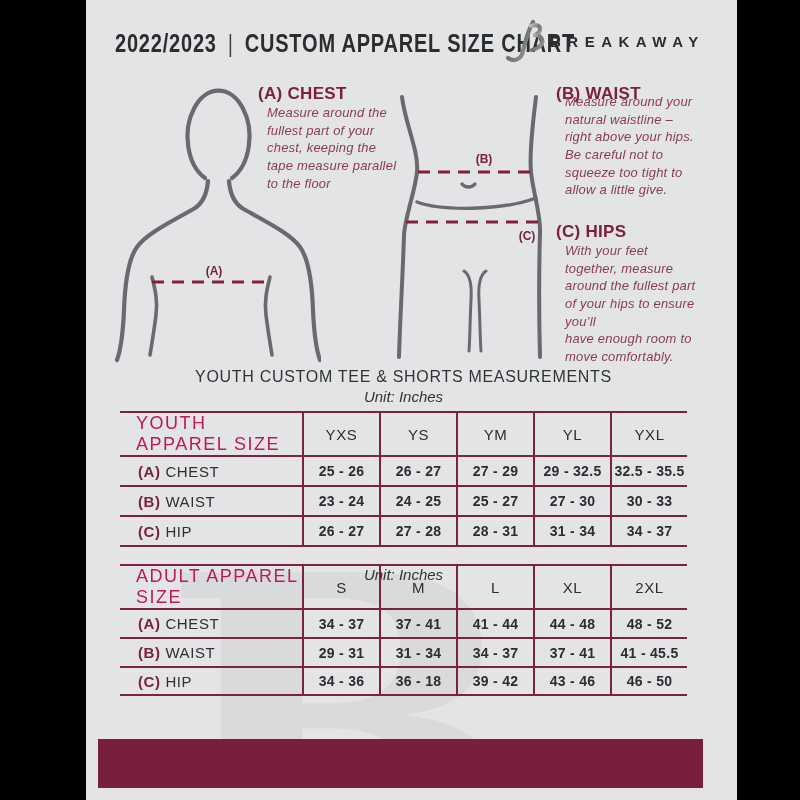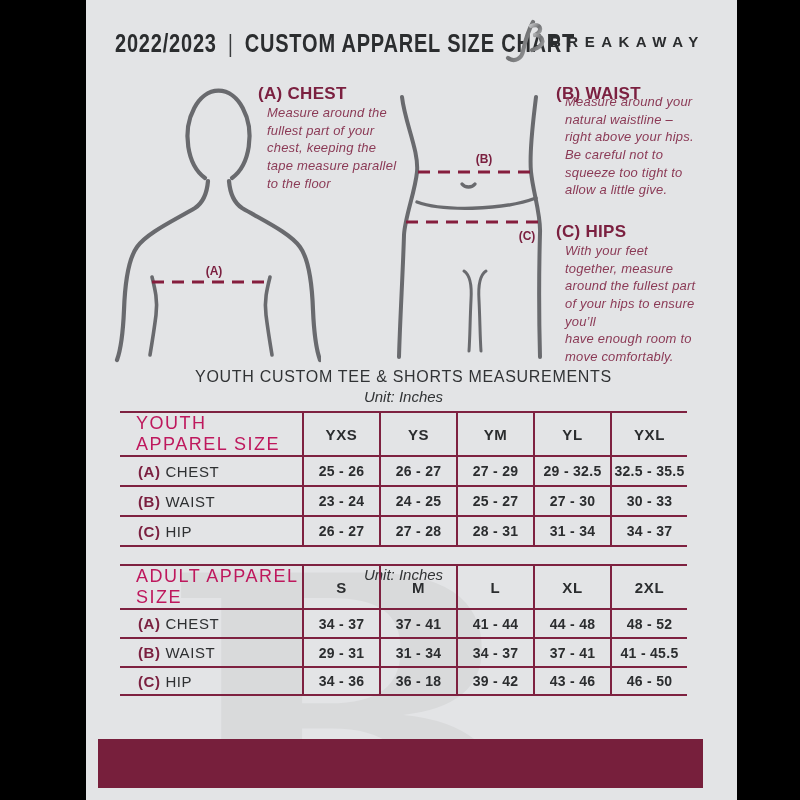--- a/index.html
+++ b/index.html
@@ -42,21 +42,21 @@
   
   .sec-title{position:absolute;left:34px;width:567px;z-index:2;text-align:center;
     font-size:16px;font-weight:normal;letter-spacing:0.7px;color:#313335;}
   .sec-unit{position:absolute;left:34px;width:567px;z-index:2;text-align:center;
     font-size:15px;font-style:italic;color:#313335;}
 
   
   .size-table{position:absolute;left:34px;width:567px;z-index:2;border-collapse:collapse;table-layout:fixed;}
   .size-table td{border-top:2px solid var(--maroon);border-bottom:2px solid var(--maroon);padding:0;vertical-align:middle;}
   .size-table td.val{border-left:2px solid var(--maroon);text-align:center;font-size:14px;color:var(--ink);letter-spacing:0.3px;font-weight:bold;}
-  .size-table td.head{font-weight:bold;font-size:15px;letter-spacing:0.6px;}
+  .size-table td.head{font-weight:normal;font-size:15px;letter-spacing:0.6px;}
   .size-table td.label-cell{padding-left:18px;font-size:15px;color:#2e3032;letter-spacing:0.6px;}
   .size-table td.header-label{font-size:18px;letter-spacing:1.5px;color:#be185d;padding-left:16px;}
   .prefix{color:var(--maroon-text);font-weight:bold;}
 
   .footer-bar{position:absolute;left:12px;top:739px;width:605px;height:49px;background:var(--maroon-dark);z-index:3;}
 </style>
 </head>
 <body>
 
 <div class="canvas">

